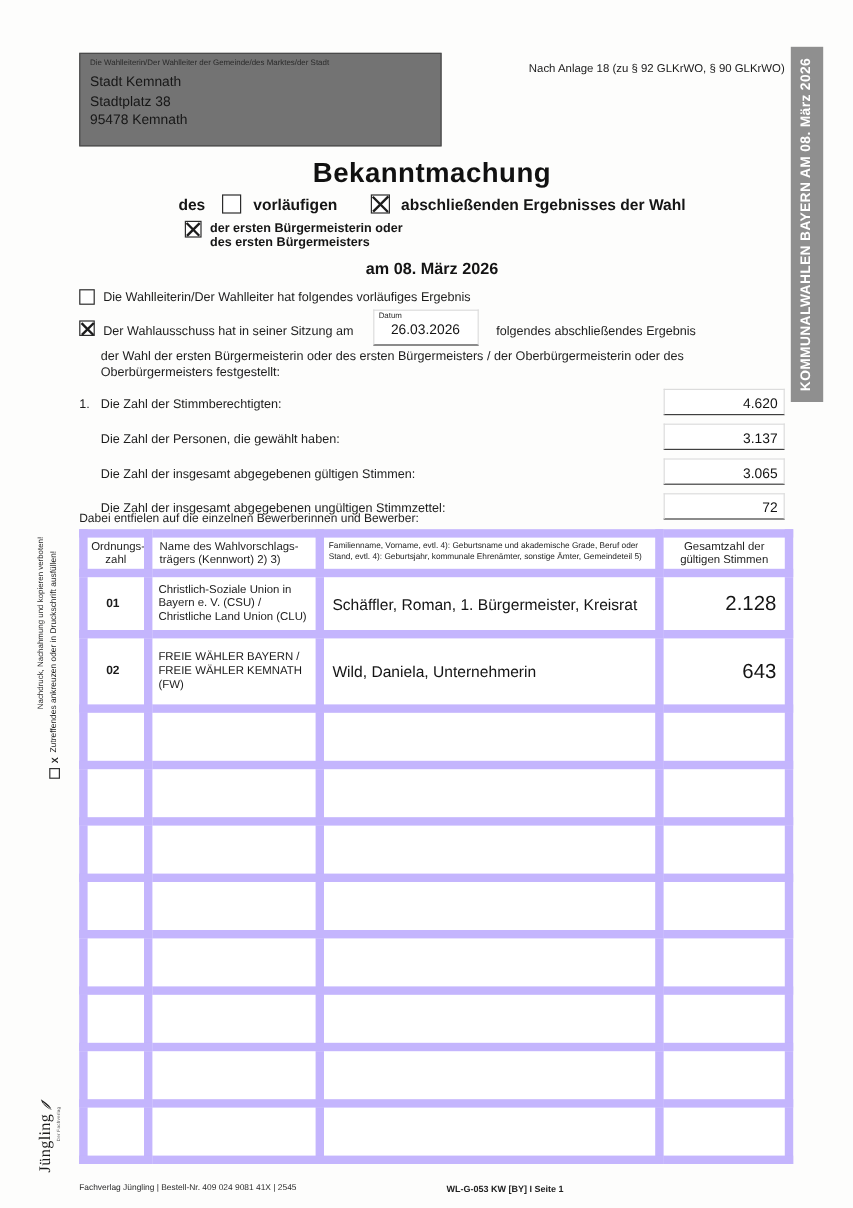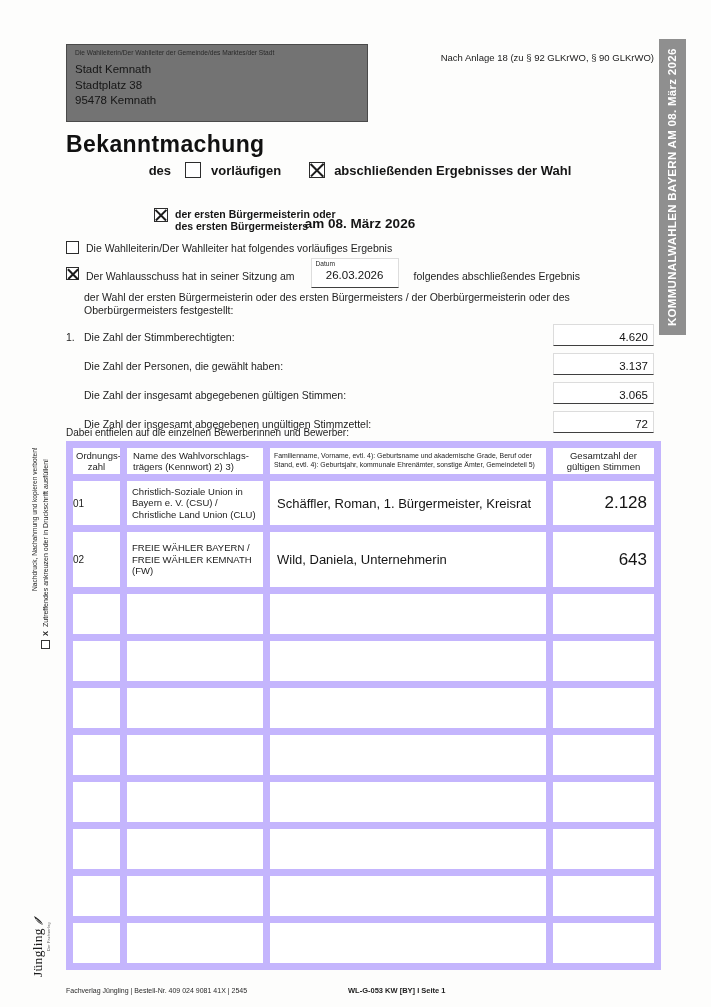--- a/index.html
+++ b/index.html
@@ -12,24 +12,24 @@
   .content { position:absolute; left:66px; top:44px; width:588px; }
 
   
   .top-row { display:flex; justify-content:space-between; align-items:flex-start; }
   .issuer-box { width:302px; height:78px; border:1.2px solid #4a4a4a; background:#737373; padding:4px 8px; }
   .issuer-label { font-size:6.6px; color:#2a2a2a; line-height:8px; }
   .issuer-lines { margin-top:5px; font-size:11.5px; line-height:15.5px; color:#161616; }
   .annex-note { font-size:9.5px; margin-top:8px; color:#1a1a1a; }
 
   
-  .title { font-size:23px; font-weight:bold; letter-spacing:.4px; margin-top:10px; line-height:25px; color:#111; }
+  .title { text-align:center; font-size:23px; font-weight:bold; letter-spacing:.4px; margin-top:10px; line-height:25px; color:#111; }
   .subtitle-row { display:flex; justify-content:center; align-items:center; margin-top:3px; font-size:13px; font-weight:bold; height:20px; color:#151515; }
   .office-row { display:flex; margin-top:4px; margin-left:88px; height:26px; }
-  .office-group { display:flex; align-items:flex-start;margin-top:24px; }
+  .office-group { display:flex; align-items:flex-start; }
   .office-group + .office-group { margin-left:62px; }
   .office-label { font-size:10.5px; font-weight:bold; line-height:12px; margin-left:7px; color:#151515; }
   .am-date { text-align:center; font-weight:bold; font-size:13.5px; margin-top:6px; height:16px; color:#141414; }
 
   
   .cb { position:relative; background:#fff; border:1.3px solid #2c2c2c; flex:none; display:inline-block; }
   .cb-16 { width:16px; height:16px; }
   .cb-14 { width:14px; height:14px; }
   .cb-13 { width:13px; height:13px; }
   .cb[data-checked="true"]::before, .cb[data-checked="true"]::after {
@@ -64,29 +64,29 @@
   table.results { border-collapse:collapse; table-layout:fixed; width:588px; margin-top:2px; border:1.5px solid #4a4a4a; background:#fff; }
   table.results th, table.results td { border:7px solid #c4b5fd; overflow:hidden; }
   table.results th { font-weight:normal; height:33px; vertical-align:middle; }
   .th-ordinal { font-size:9.5px; text-align:center; line-height:11px; padding:0 3px; }
   .th-party { font-size:9.5px; text-align:left; line-height:11px; padding:0 6px; }
   .th-candidate { font-size:6.9px; text-align:left; vertical-align:top; line-height:8.6px; padding:2px 4px; color:#222; }
   .th-votes { font-size:9.5px; text-align:center; line-height:11px; padding:0 8px; }
   #candidate-body tr:nth-child(1) td { height:51px; }
   #candidate-body tr:nth-child(2) td { height:62px; }
   #candidate-body tr.empty-row td { height:47px; }
-  td.td-ordinal { text-align:left; font-size:10px; padding-right:5px; color:#1a1a1a; }
+  td.td-ordinal { text-align:center; font-size:10px; padding-right:5px; color:#1a1a1a;font-weight:bold; }
   td.td-party { font-size:9.5px; line-height:11.5px; padding:3px 4px 3px 5px; color:#1a1a1a; }
   td.td-candidate { font-size:13px; padding-left:7px; vertical-align:middle; color:#141414; }
   td.td-votes { text-align:right; font-size:17px; padding-right:7px; color:#141414; }
 
   
   .footer { display:flex; align-items:center; margin-top:14px; }
   .footer-left { font-size:7px; color:#2a2a2a; }
-  .footer-center { position:absolute; left:282px; font-size:7.5px; font-weight:bold; color:#222; }
+  .footer-center { position:absolute; left:306px; font-size:7.5px; font-weight:bold; color:#222; }
   .footer { position:relative; height:12px; }
 
   
   .side-banner { position:absolute; left:659px; top:39px; width:27px; height:296px; background:#8f8f8f; }
   .side-banner span {
     display:block; width:100%; height:100%; writing-mode:vertical-rl; transform:rotate(180deg);
     color:#fff; font-weight:bold; font-size:11.5px; letter-spacing:.3px; line-height:27px; text-align:center; white-space:nowrap;
   }
 
   

